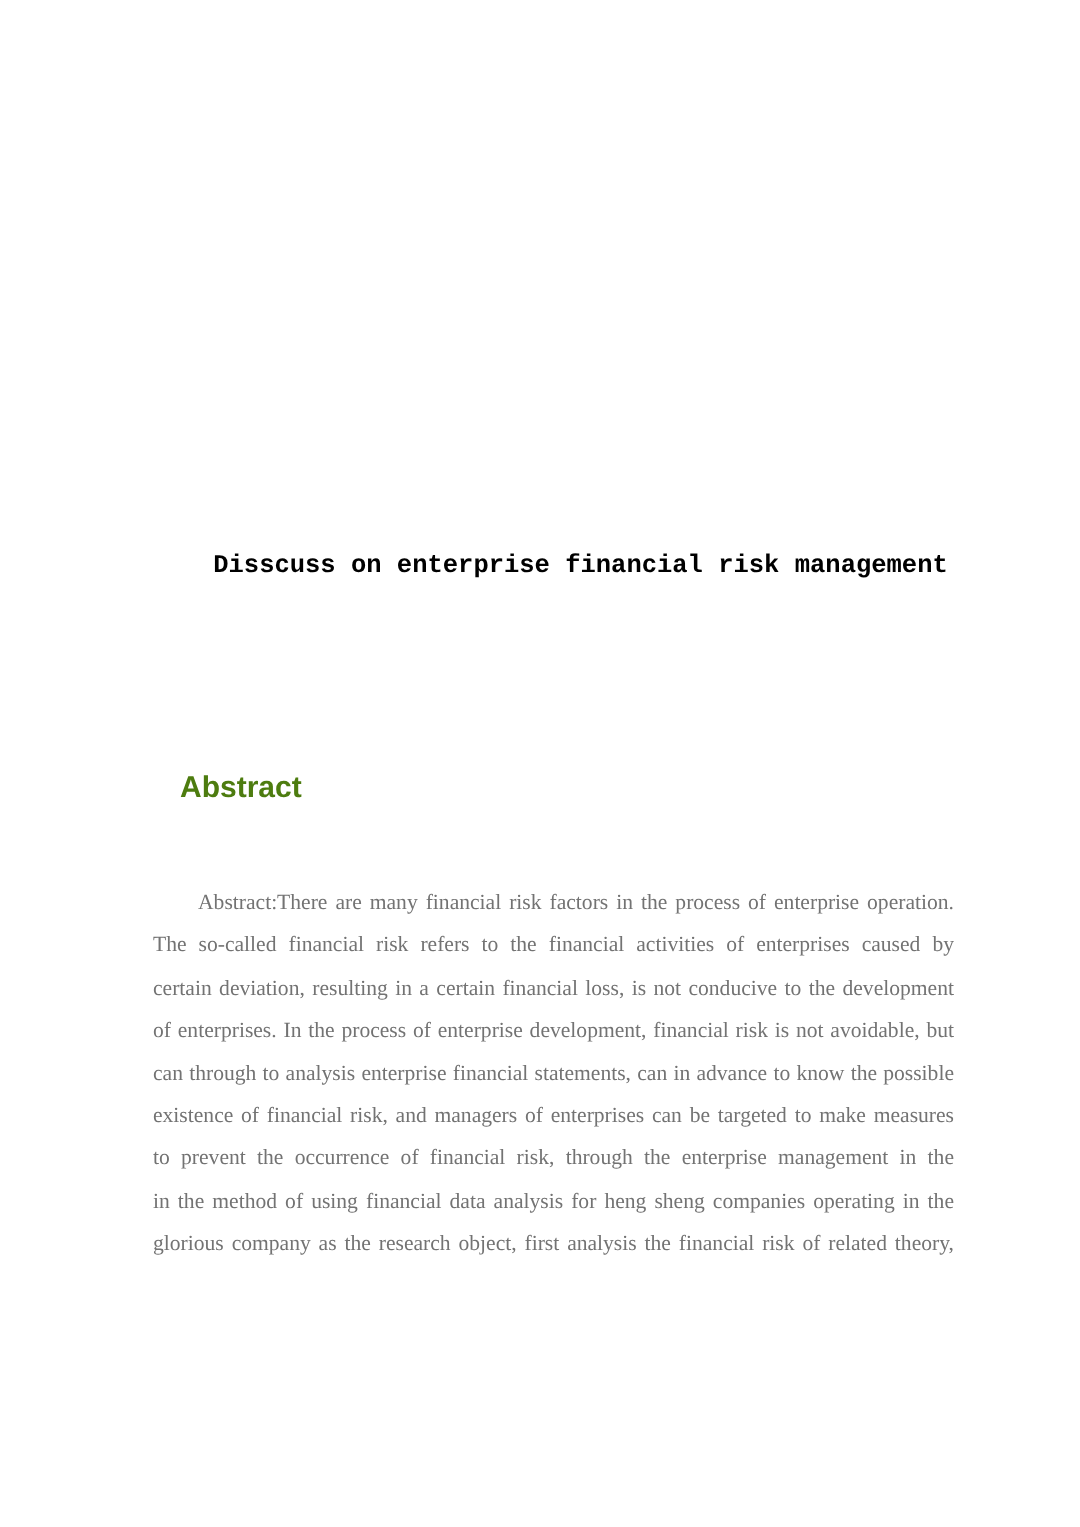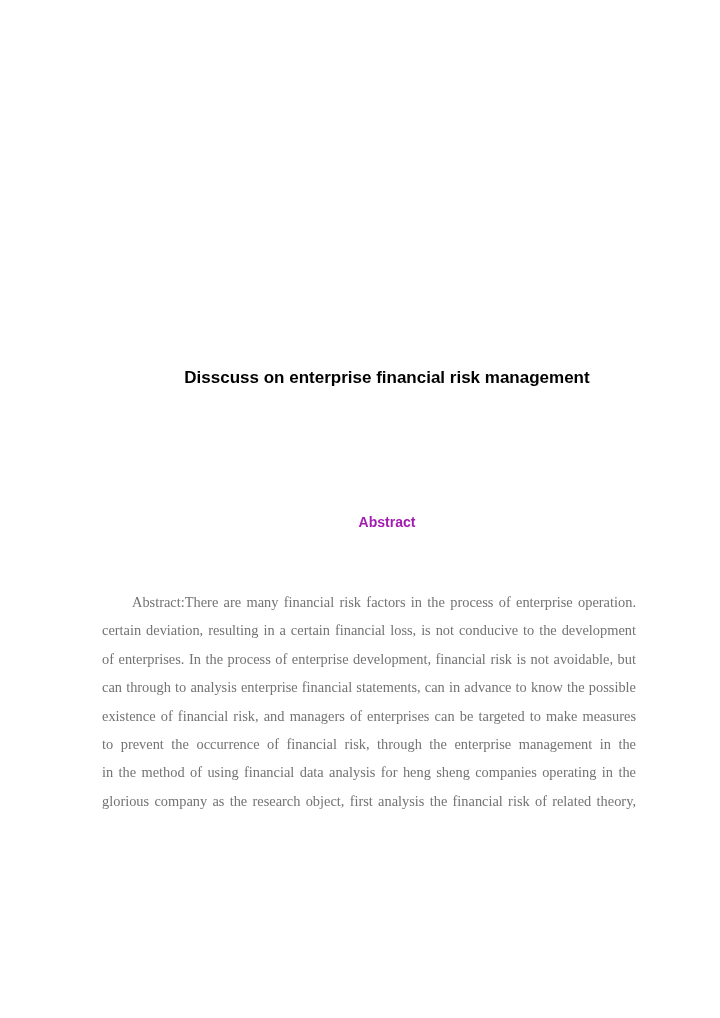--- a/index.html
+++ b/index.html
@@ -15,36 +15,35 @@
     overflow: hidden;
     font-family: "Liberation Serif", serif;
     color: #1c1c1c;
   }
   .doc-title {
     position: absolute;
     top: 368px;
     left: 120px;
     width: 534px;
     text-align: center;
-    font-family: Liberation Sans, sans-serif;
+    font-family: Liberation Mono, monospace;
     font-weight: bold;
     font-size: 17px;
     color: #000000;
     white-space: nowrap;
   }
   .abstract-heading {
     position: absolute;
     top: 514px;
     left: 120px;
     width: 534px;
-    text-align: center;
     font-family: "Liberation Sans", sans-serif;
     font-weight: bold;
-    font-size: 14px;
-    color: #a21caf;
+    font-size: 20px;
+    color: #4d7c0f;
   }
   .abstract-body {
     position: absolute;
     top: 588px;
     left: 102px;
     width: 534px;
     font-family: "Liberation Serif", serif;
     font-size: 14.4px;
     line-height: 28.4px;
     color: #737373;
@@ -60,20 +59,21 @@
 </head>
 <body>
 
 <div class="page">
   <div class="doc-title">Disscuss on enterprise financial risk management</div>
 
   <div class="abstract-heading">Abstract</div>
 
   <div class="abstract-body">
       <div class="line first">Abstract:There are many financial risk factors in the process of enterprise operation.</div>
+      <div class="line">The so-called financial risk refers to the financial activities of enterprises caused by</div>
       <div class="line">certain deviation, resulting in a certain financial loss, is not conducive to the development</div>
       <div class="line">of enterprises. In the process of enterprise development, financial risk is not avoidable, but</div>
       <div class="line">can through to analysis enterprise financial statements, can in advance to know the possible</div>
       <div class="line">existence of financial risk, and managers of enterprises can be targeted to make measures</div>
       <div class="line">to prevent the occurrence of financial risk, through the enterprise management in the</div>
       <div class="line">in the method of using financial data analysis for heng sheng companies operating in the</div>
       <div class="line">glorious company as the research object, first analysis the financial risk of related theory,</div>
     </div>
 </div>
 

